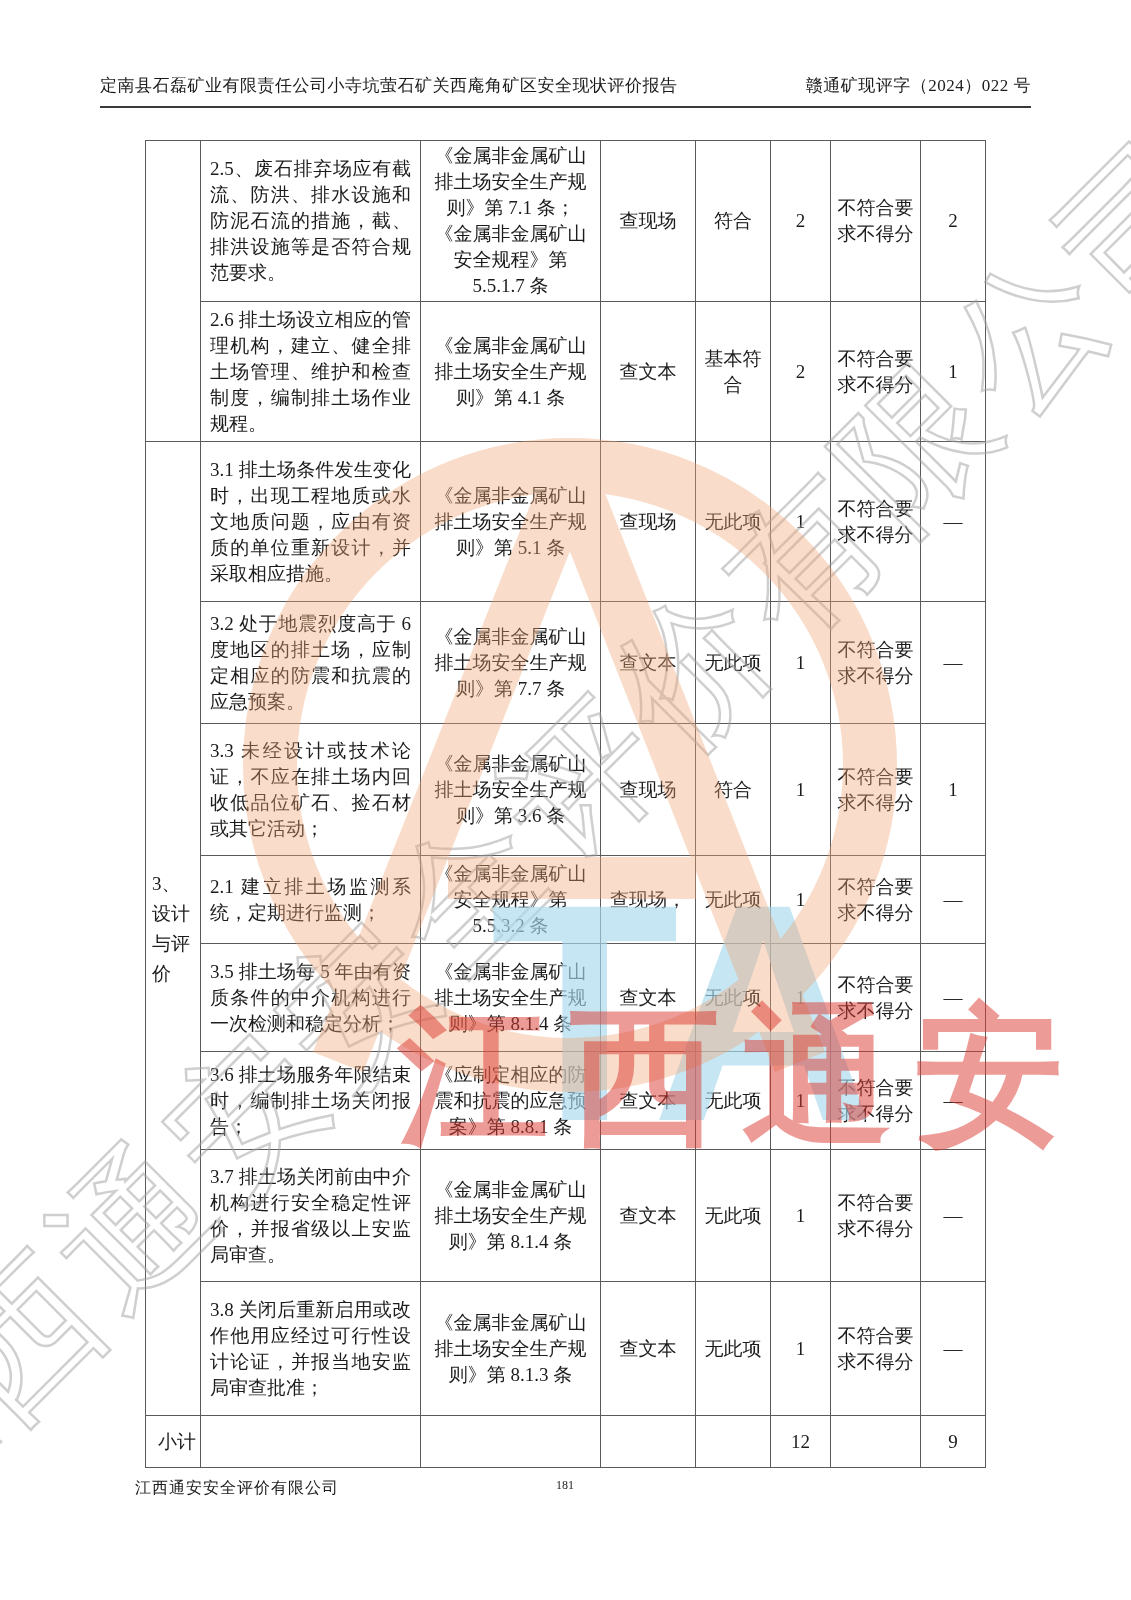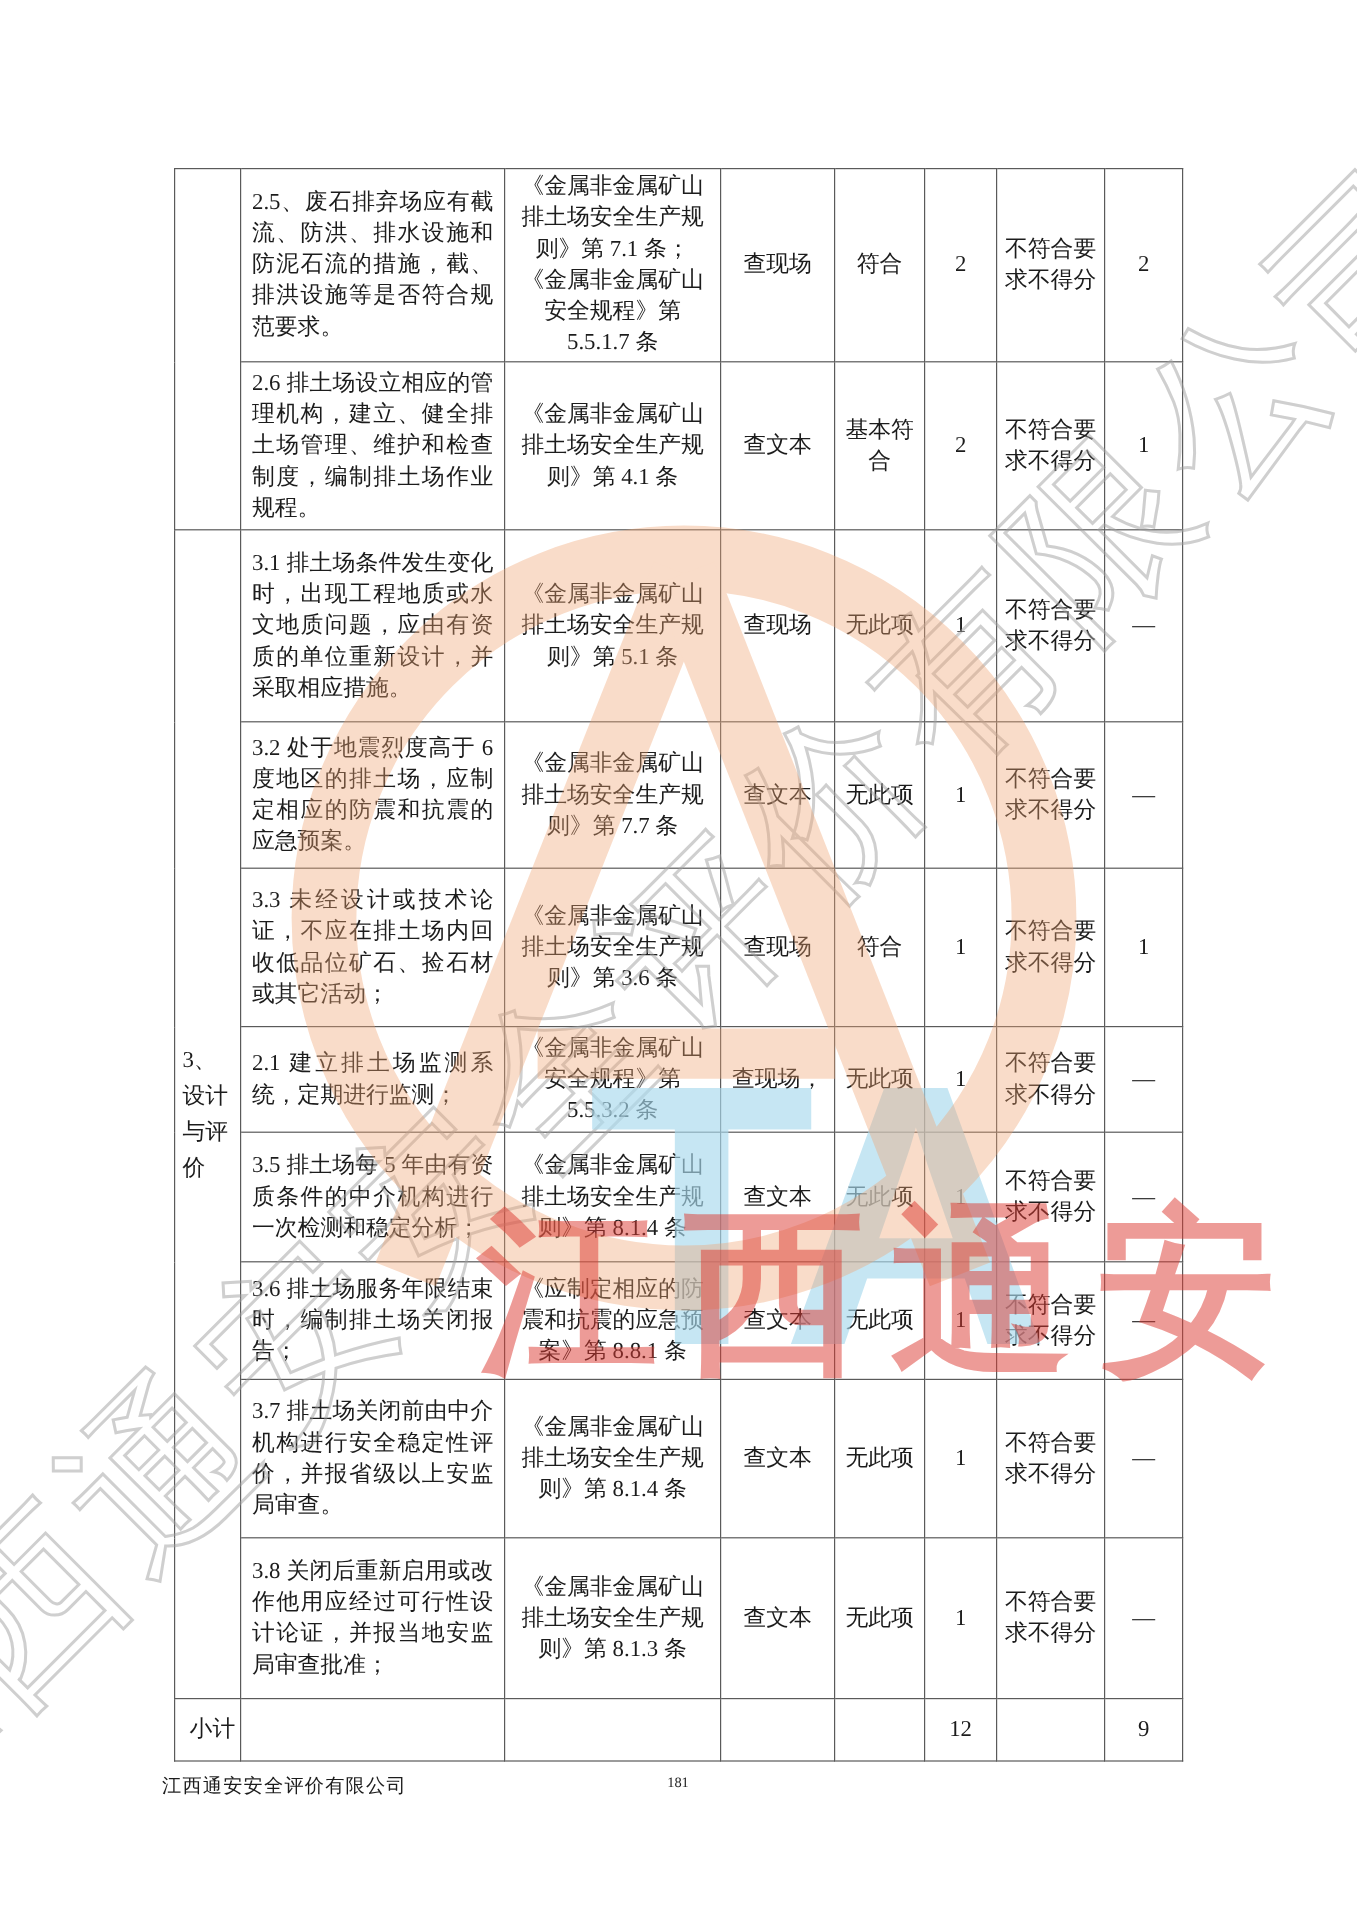--- a/index.html
+++ b/index.html
@@ -35,20 +35,24 @@
   .footer-page {
     position:absolute; left:530px; top:1478px; width:70px; text-align:center; font-size:12px;
   }
   svg.wm { position:absolute; inset:0; pointer-events:none; }
 </style>
 </head>
 <body>
 
 <div class="page">
 
+  <div class="header">
+    <span>定南县石磊矿业有限责任公司小寺坑萤石矿关西庵角矿区安全现状评价报告</span>
+    <span>赣通矿现评字（2024）022 号</span>
+  </div>
 
   <table class="eval">
     <colgroup>
       <col style="width:55px">
         <col style="width:220px">
         <col style="width:180px">
       <col style="width:95px">
         <col style="width:75px">
         <col style="width:60px">
       <col style="width:90px">

